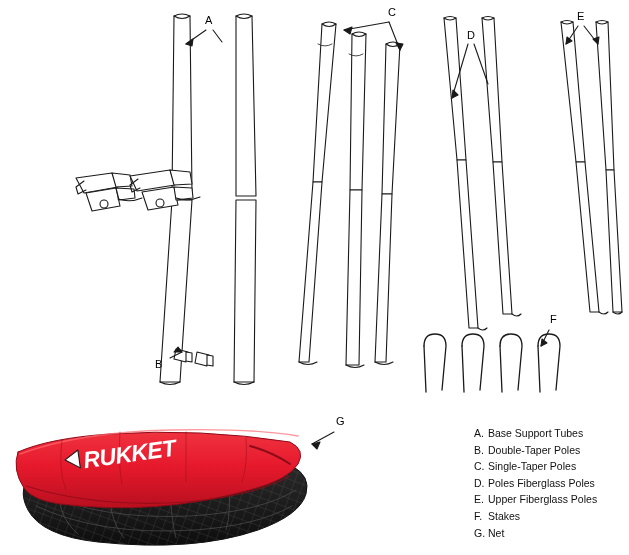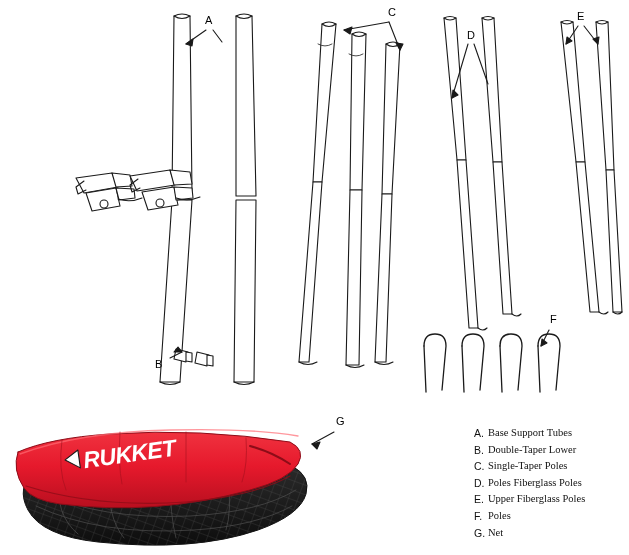--- a/index.html
+++ b/index.html
@@ -34,21 +34,20 @@
     align-items: flex-start;
     white-space: nowrap;
   }
   .legend-key {
     width: 14px;
     flex: 0 0 14px;
     font-weight: 400;
   }
   .legend-label {
     flex: 1 1 auto;
-    font-family: Liberation Serif, serif;
   }
   .callout {
     position: absolute;
     font-size: 11px;
     color: #000;
     font-weight: 400;
   }
 </style>
 </head>
 <body>
@@ -249,35 +248,35 @@
 <div class="callout" style="left:550px; top:313px;">F</div>
 <div class="callout" style="left:336px; top:415px;">G</div>
 
 <div class="legend">
   <div class="legend-row">
     <span class="legend-key">A.</span>
     <span class="legend-label">Base Support Tubes</span>
   </div>
   <div class="legend-row">
     <span class="legend-key">B.</span>
-    <span class="legend-label">Double-Taper Lower</span>
+    <span class="legend-label">Double-Taper Poles</span>
   </div>
   <div class="legend-row">
     <span class="legend-key">C.</span>
     <span class="legend-label">Single-Taper Poles</span>
   </div>
   <div class="legend-row">
     <span class="legend-key">D.</span>
     <span class="legend-label">Poles Fiberglass Poles</span>
   </div>
   <div class="legend-row">
     <span class="legend-key">E.</span>
     <span class="legend-label">Upper Fiberglass Poles</span>
   </div>
   <div class="legend-row">
     <span class="legend-key">F.</span>
-    <span class="legend-label">Poles</span>
+    <span class="legend-label">Stakes</span>
   </div>
   <div class="legend-row">
     <span class="legend-key">G.</span>
     <span class="legend-label">Net</span>
   </div>
 </div>
 
 </body></html>

